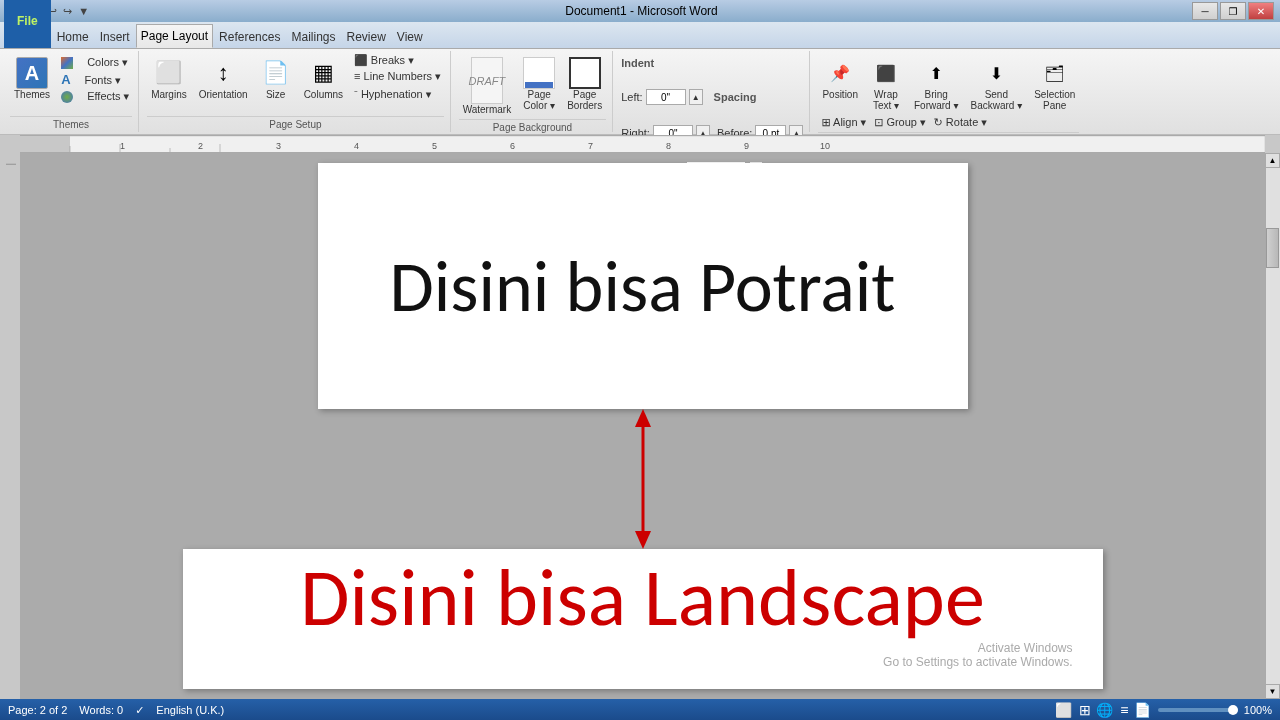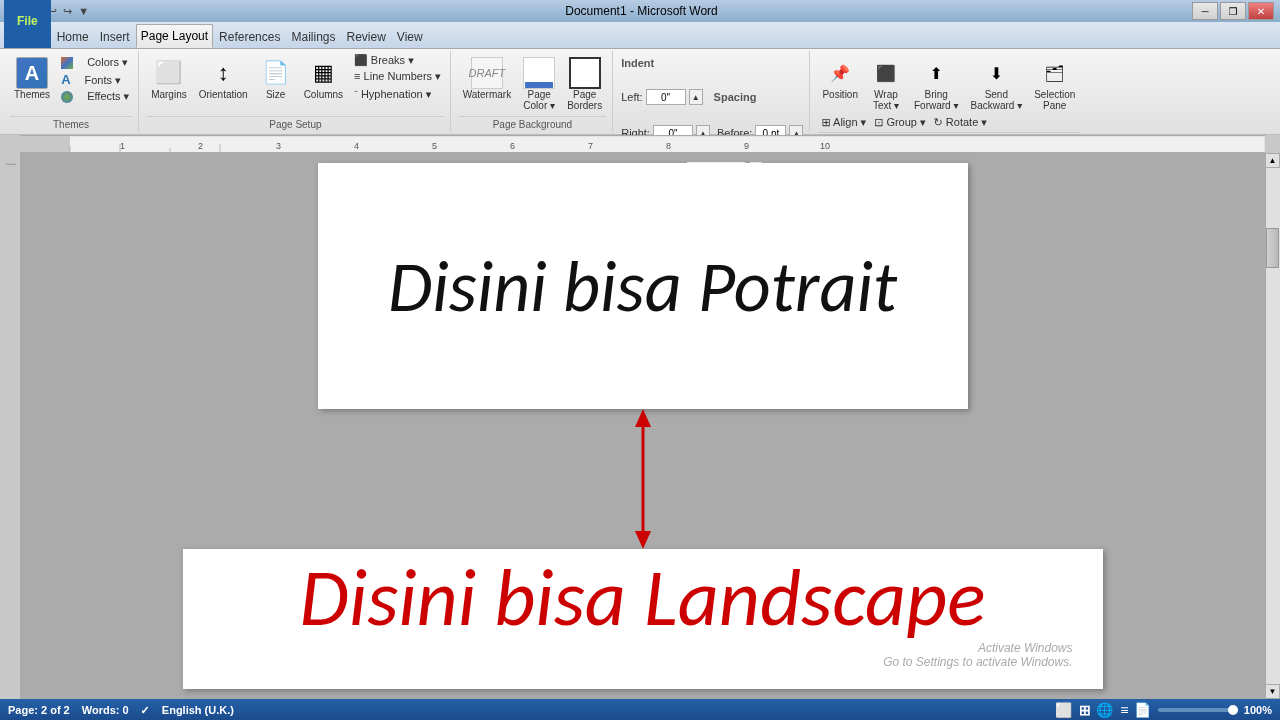--- a/index.html
+++ b/index.html
@@ -250,21 +250,20 @@
     }
     .scroll-area {
       flex: 1;
       overflow: hidden;
       padding: 10px 0;
       display: flex;
       flex-direction: column;
       align-items: center;
       gap: 0;
       position: relative;
-      font-style: italic;
     }
     .right-bar {
       width: 15px;
       background: #c8c8c8;
       display: flex;
       flex-direction: column;
     }
     .scrollbar-v {
       width: 15px;
       background: #e0e0e0;
@@ -340,21 +339,20 @@
     
     .status-bar {
       height: 22px;
       background: linear-gradient(to bottom, #2560a8, #1a4a8a);
       display: flex;
       align-items: center;
       justify-content: space-between;
       padding: 0 8px;
       color: white;
       font-size: 11px;
-      font-weight: bold;
     }
     .status-left { display: flex; gap: 12px; align-items: center; }
     .status-right { display: flex; gap: 6px; align-items: center; }
     .zoom-slider {
       width: 80px;
       height: 4px;
       background: #6090c0;
       border-radius: 2px;
       position: relative;
     }
@@ -465,21 +463,21 @@
         <div class="ribbon-btn-small">≡ Line Numbers ▾</div>
         <div class="ribbon-btn-small">⁻ Hyphenation ▾</div>
       </div>
     </div>
     <div class="ribbon-group-label">Page Setup</div>
   </div>
 
   <div class="ribbon-group">
     <div class="ribbon-group-content">
       <div class="ribbon-btn-large">
-        <div class="btn-icon" style="font-size:11px;font-style:italic;color:#888;width:32px;height:32px;border:1px solid #ccc;background:#f5f5f5;display:flex;align-items:center;justify-content:center;">DRAFT</div>
+        <div class="btn-icon" style="font-size:11px;font-style:italic;color:#888;width:32px;height:47px;border:1px solid #ccc;background:#f5f5f5;display:flex;align-items:center;justify-content:center;">DRAFT</div>
         <div class="btn-label">Watermark</div>
       </div>
       <div class="ribbon-btn-large">
         <div class="btn-icon" style="width:32px;height:32px;border:1px solid #ccc;background:white;display:flex;align-items:flex-end;justify-content:center;">
           <div style="width:28px;height:6px;background:#4472c4;"></div>
         </div>
         <div class="btn-label">Page<br>Color ▾</div>
       </div>
       <div class="ribbon-btn-large">
         <div class="btn-icon" style="width:32px;height:32px;border:2px solid #333;background:white;"></div>

